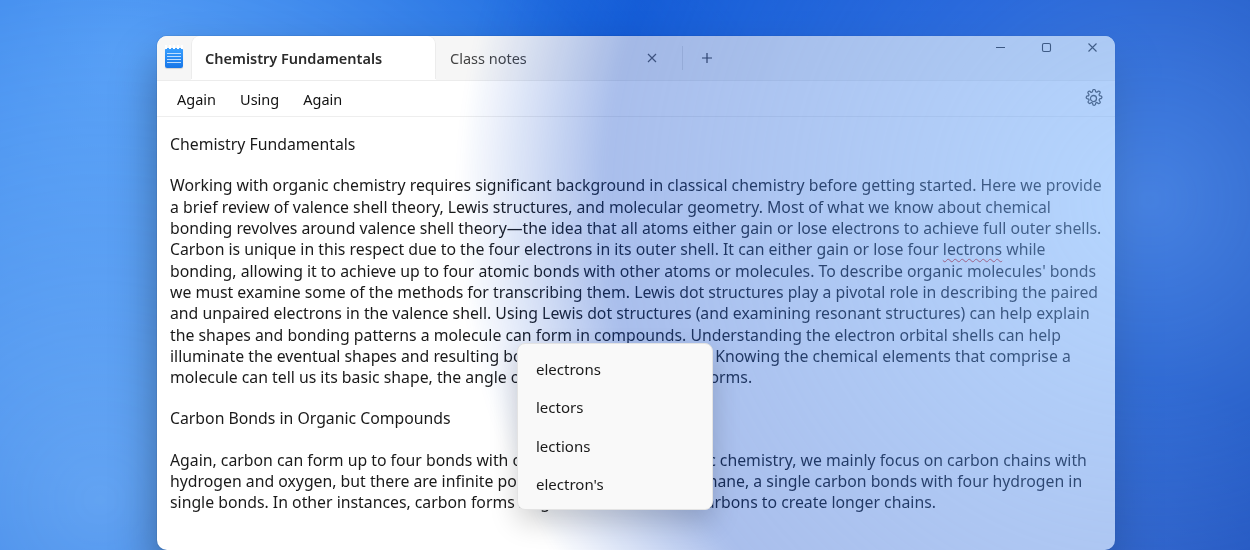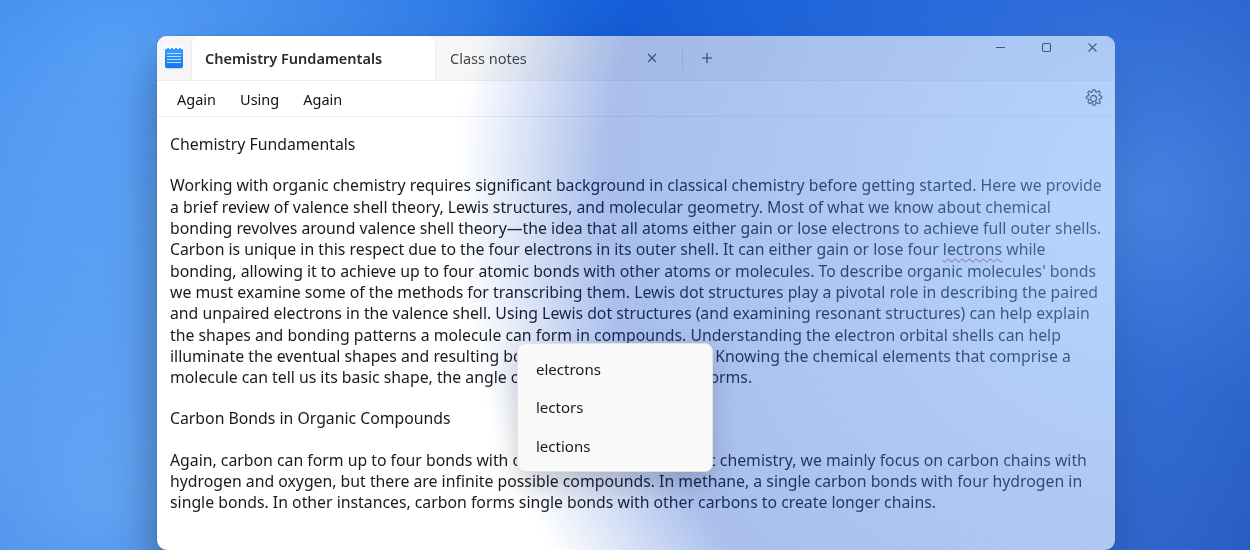--- a/index.html
+++ b/index.html
@@ -158,17 +158,18 @@
       <p>
         <span>Working with organic chemistry requires significant background in classical chemistry before getting started. Here we provide a brief review of valence shell theory, Lewis structures, and molecular geometry. Most of what we know about chemical bonding revolves around valence shell theory—the idea that all atoms either gain or lose electrons to achieve full outer shells. Carbon is unique in this respect due to the four electrons in its outer shell. It can either gain or lose four </span><span class="misspell">lectrons</span><span> while bonding, allowing it to achieve up to four atomic bonds with other atoms or molecules. To describe organic molecules' bonds we must examine some of the methods for transcribing them. Lewis dot structures play a pivotal role in describing the paired and unpaired electrons in the valence shell. Using Lewis dot structures (and examining resonant structures) can help explain the shapes and bonding patterns a molecule can form in compounds. Understanding the electron orbital shells can help illuminate the eventual shapes and resulting bonds in organic molecules. Knowing the chemical elements that comprise a molecule can tell us its basic shape, the angle of its bonds, and its usual forms.</span>
       </p>
       <p>Carbon Bonds in Organic Compounds</p>
       <p>Again, carbon can form up to four bonds with other molecules. In organic chemistry, we mainly focus on carbon chains with hydrogen and oxygen, but there are infinite possible compounds. In methane, a single carbon bonds with four hydrogen in single bonds. In other instances, carbon forms single bonds with other carbons to create longer chains.</p>
 
       <div class="context-menu">
         <div class="mi">electrons</div>
         <div class="mi">lectors</div>
         <div class="mi">lections</div>
+        <div class="mi">electron's</div>
       </div>
     </div>
 
   </div>
 </div>
 
 </body></html>

